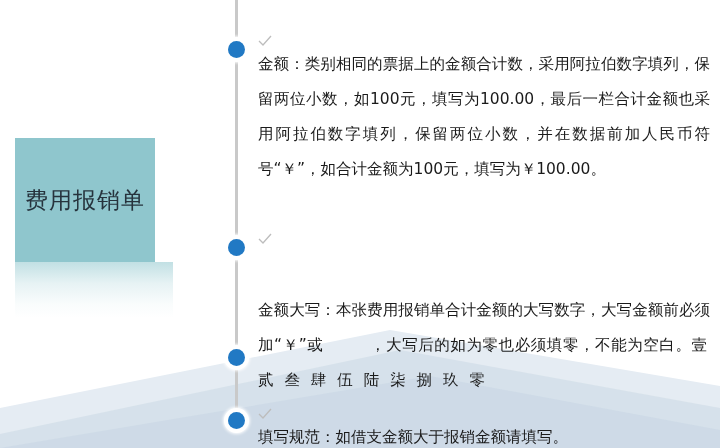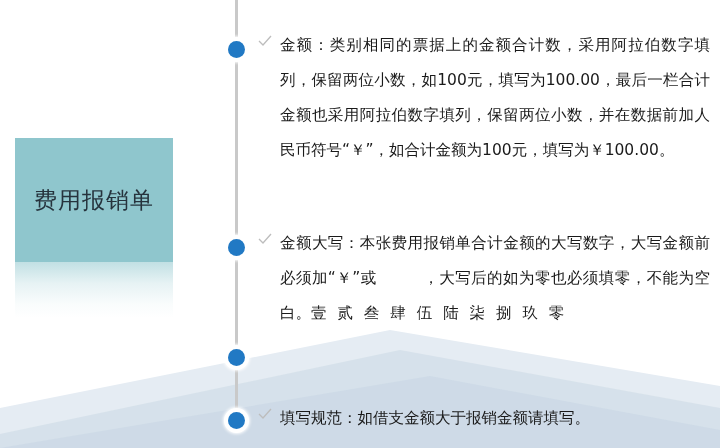--- a/index.html
+++ b/index.html
@@ -26,21 +26,21 @@
     width: 720px;
     height: 190px;
     pointer-events: none;
   }
 
   
   #title-card {
     position: absolute;
     left: 15px;
     top: 138px;
-    width: 158px;
+    width: 140px;
     height: 124px;
     background: #8fc6cd;
     display: flex;
     flex-direction: column;
     align-items: center;
     justify-content: center;
     box-sizing: border-box;
   }
   #title-card .tline {
     color: #26333d;
@@ -88,20 +88,21 @@
     background: #2179c4;
   }
 
   
   .bullet {
     position: absolute;
     left: 258px;
     width: 452px;
     display: flex;
     align-items: flex-start;
+    flex-direction: column;
   }
   .check-icon {
     flex: 0 0 auto;
     width: 22px;
     padding-top: 7px;
     color: #bdbdbd;
   }
   .check-icon svg { display: block; }
   .btext {
     flex: 1 1 auto;
@@ -144,21 +145,21 @@
 
   <div class="bullet" style="top:28px;">
     <span class="check-icon">
       <svg width="14" height="12" viewBox="0 0 14 12">
         <path d="M1 6 L5 10 L13 1" fill="none" stroke="#bdbdbd" stroke-width="1.3"></path>
       </svg>
     </span>
     <div class="btext">金额：类别相同的票据上的金额合计数，采用阿拉伯数字填列，保留两位小数，如100元，填写为100.00，最后一栏合计金额也采用阿拉伯数字填列，保留两位小数，并在数据前加人民币符号“￥”，如合计金额为100元，填写为￥100.00。</div>
   </div>
 
-  <div class="bullet" style="top:226px;">
+  <div class="bullet" style="top:226px;gap:48px;">
     <span class="check-icon">
       <svg width="14" height="12" viewBox="0 0 14 12">
         <path d="M1 6 L5 10 L13 1" fill="none" stroke="#bdbdbd" stroke-width="1.3"></path>
       </svg>
     </span>
     <div class="btext"><span>金额大写：本张费用报销单合计金额的大写数字，大写金额前必须加“￥”或</span><span class="gap-glyph"></span><span>，大写后的如为零也必须填零，不能为空白。</span><span class="caps-row">壹 贰 叁 肆 伍 陆 柒 捌 玖 零</span></div>
   </div>
 
 
   <div class="bullet" style="top:401px;">

